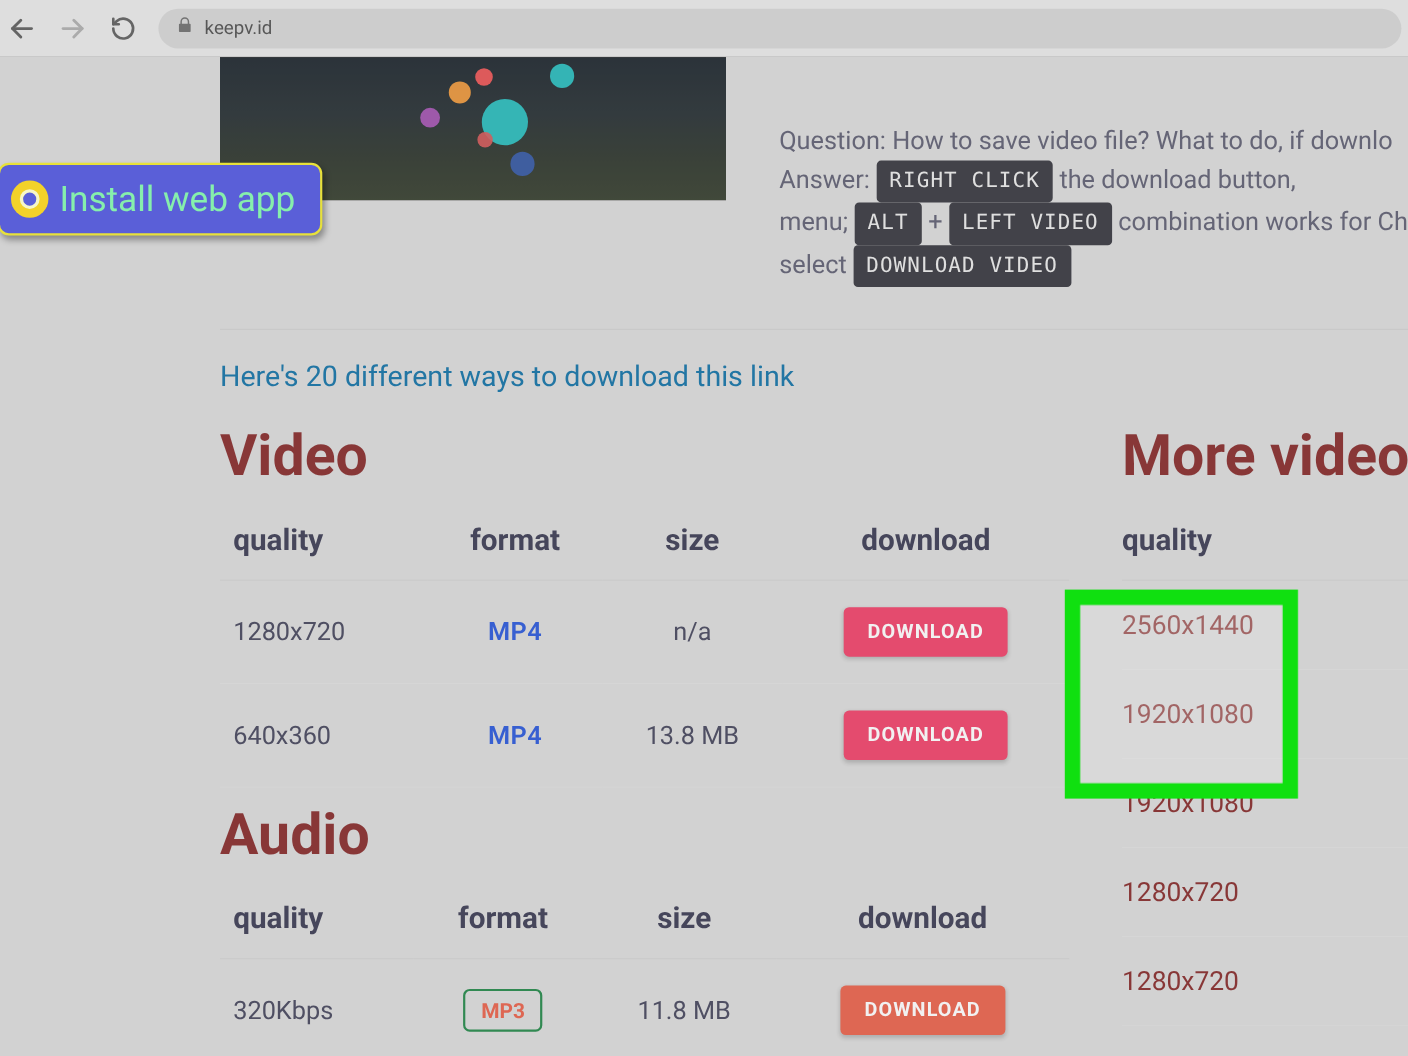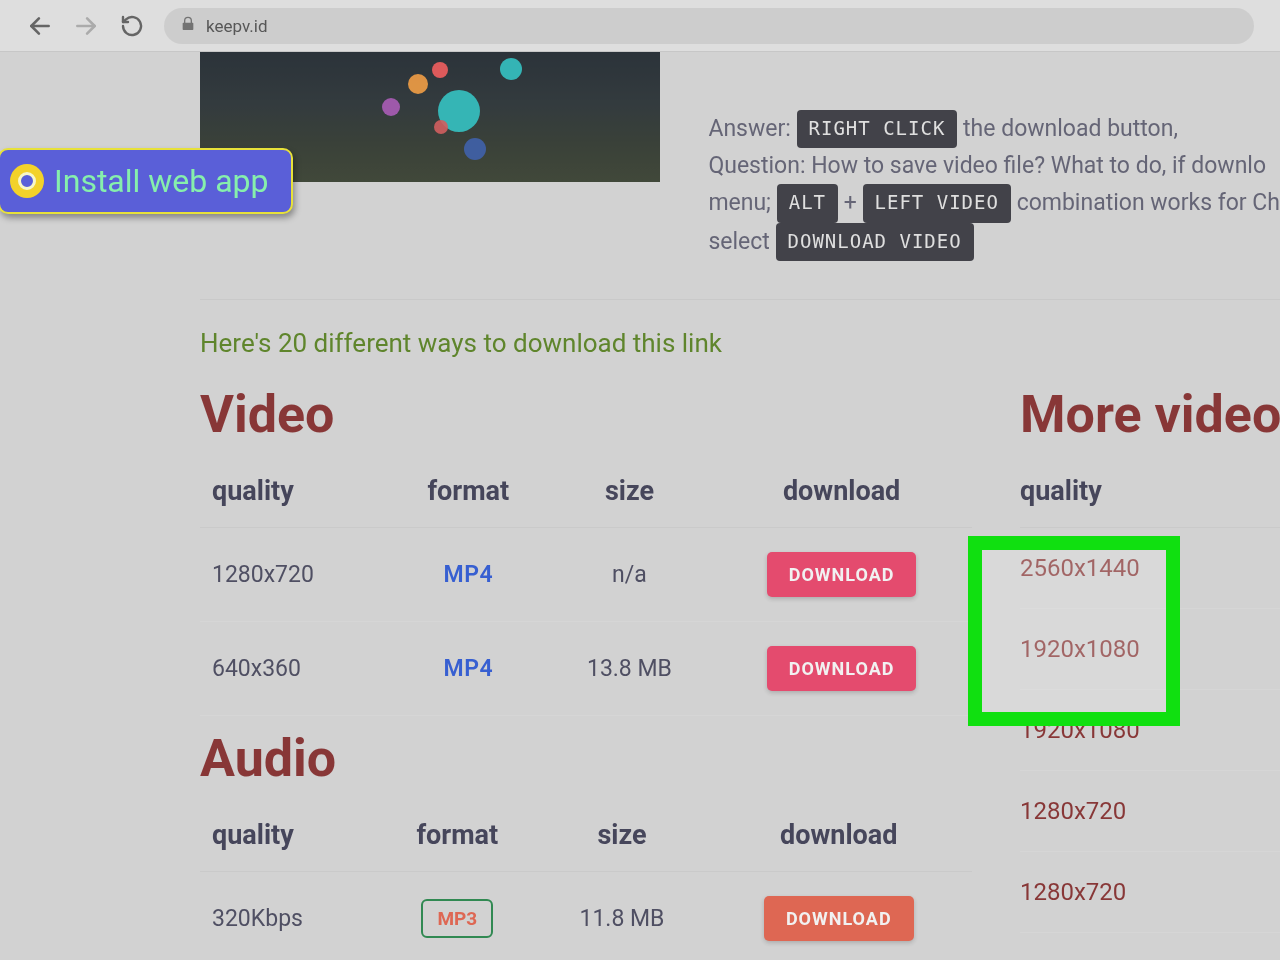--- a/index.html
+++ b/index.html
@@ -9,21 +9,21 @@
     position: fixed; inset: 0;
     background: rgba(180,180,180,0.18);
     pointer-events: none;
   }
   
   .browser-bar {
     height: 52px;
     background: #e8e8e8;
     display: flex;
     align-items: center;
-    padding: 0 26px;
+    padding: 0 6px;
     gap: 18px;
     border-bottom: 1px solid #ccc;
   }
   .nav-btn {
     width: 28px; height: 28px;
     display: flex; align-items: center; justify-content: center;
     color: #555;
     cursor: pointer;
   }
   .nav-btn.disabled { color: #aaa; }
@@ -90,21 +90,21 @@
     vertical-align: 1px;
   }
   hr.sep {
     border: none;
     border-top: 1px solid #cfcfcf;
     margin: 38px 0 28px 0;
     width: 2000px;
   }
   .ways {
     font-size: 26px;
-    color: #4d7c0f;
+    color: #0369a1;
     margin-bottom: 18px;
   }
   .cols {
     display: flex;
     gap: 48px;
     align-items: flex-start;
   }
   .left { width: 790px; }
   h2.sec {
     font-size: 52px;
@@ -264,26 +264,26 @@
       <div class="dot d1"></div>
         <div class="dot d2"></div>
         <div class="dot d3"></div>
       <div class="dot d4"></div>
         <div class="dot d5"></div>
         <div class="dot d6"></div>
         <div class="dot d7"></div>
     </div>
     <div class="faq">
       <div>
+        <span>Question: </span><span>How to save video file? What to do, if downlo</span>
+      </div>
+      <div>
         <span>Answer: </span>
         <span class="kbd">RIGHT CLICK</span>
         <span> the download button,</span>
-      </div>
-      <div>
-        <span>Question: </span><span>How to save video file? What to do, if downlo</span>
       </div>
       <div>
         <span>menu; </span>
         <span class="kbd">ALT</span>
         <span> + </span>
         <span class="kbd">LEFT VIDEO</span>
         <span> combination works for Ch</span>
       </div>
       <div>
         <span>select </span>

